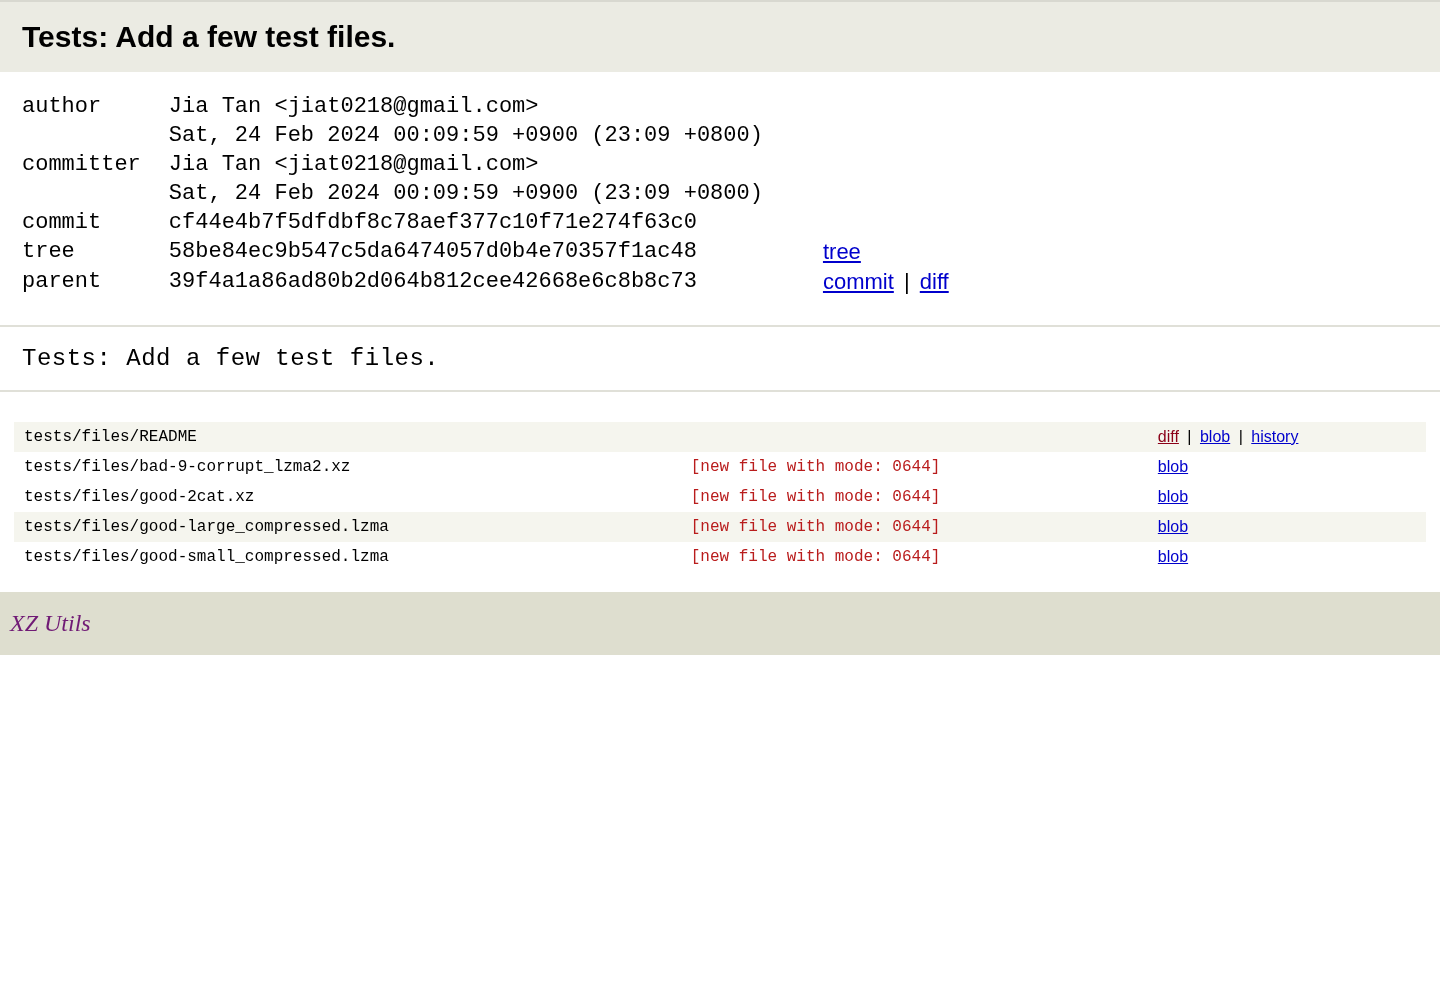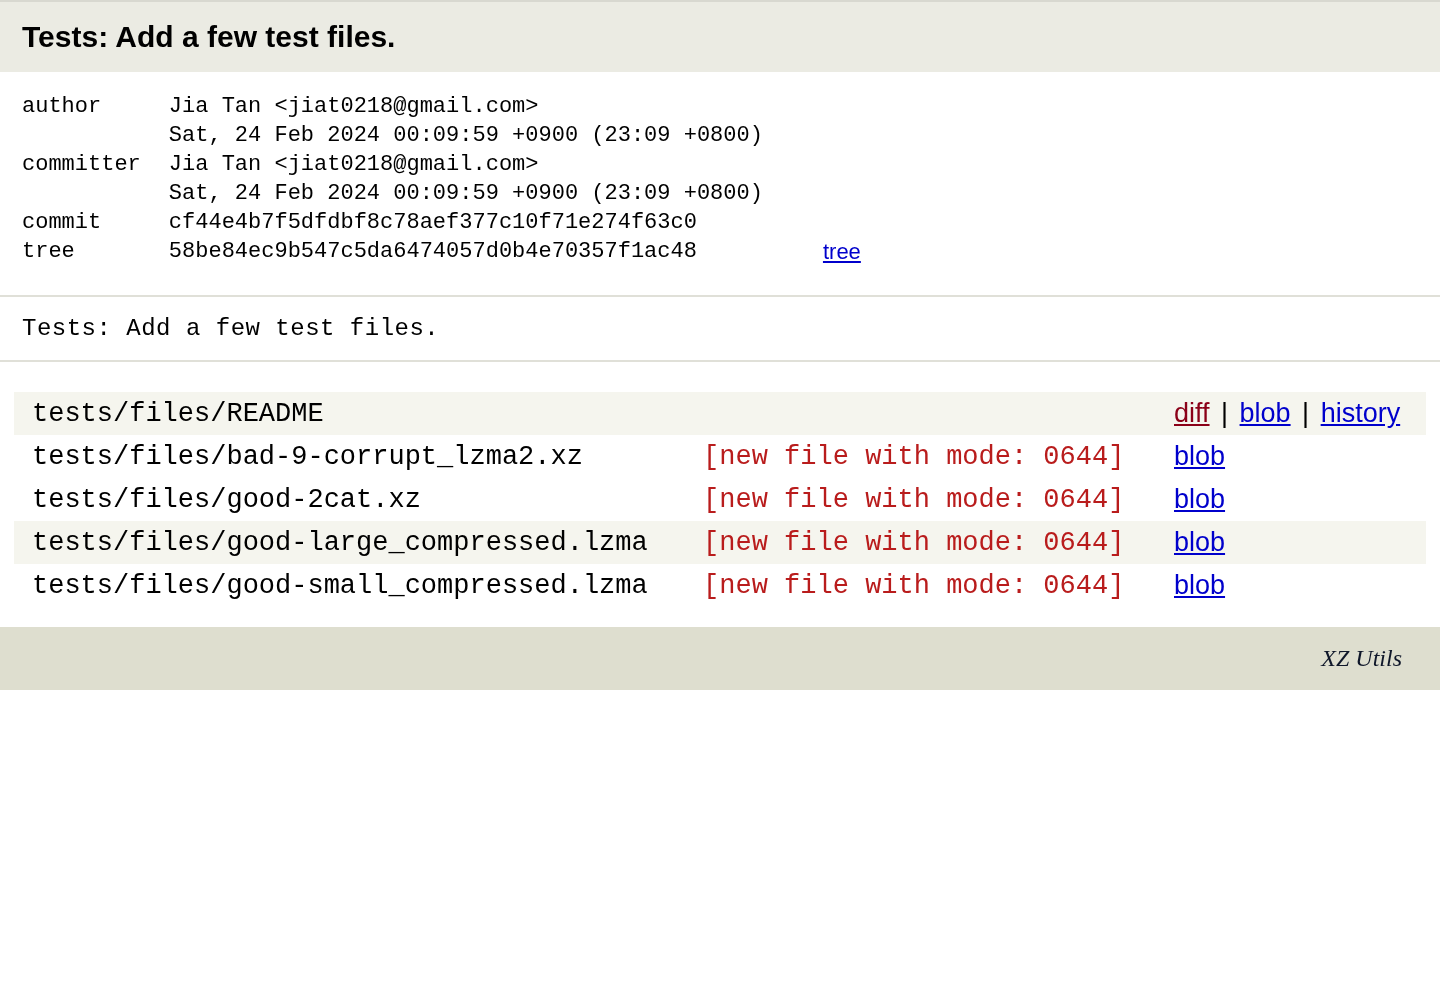--- a/index.html
+++ b/index.html
@@ -55,22 +55,22 @@
     padding: 30px 14px 20px 14px;
   }
   .files-table {
     width: 100%;
     border-collapse: collapse;
   }
   .files-table tr.alt {
     background: #f5f5ee;
   }
   .files-table td {
-    padding: 6px 18px;
-    font-size: 27px;
+    padding: 6px 10px;
+    font-size: 16px;
     white-space: nowrap;
   }
   .files-table td.path {
     font-family: 'Courier New', Courier, monospace;
   }
   .files-table td.mode {
     font-family: 'Courier New', Courier, monospace;
     color: #b91c1c;
   }
   .files-table td.actions {
@@ -83,26 +83,25 @@
   a.link-dark {
     color: #8b0018;
     text-decoration: underline;
   }
   .sep {
     color: #000;
     padding: 0 4px;
   }
   .footer {
     background: #dedecf;
-    padding: 18px 38px;
+    padding: 18px 10px;
     font-style: italic;
     font-family: Georgia, serif;
     font-size: 24px;
-    color: #0f172a;
-    text-align: right;
+    color: #701a75;
   }
 </style>
 </head>
 <body>
 
 <div class="header">
   <h1>Tests: Add a few test files.</h1>
 </div>
 
 <div class="meta">
@@ -131,20 +130,27 @@
     <tr>
       <td class="label">commit</td>
       <td class="val">cf44e4b7f5dfdbf8c78aef377c10f71e274f63c0</td>
       <td class="links"></td>
     </tr>
     <tr>
       <td class="label">tree</td>
       <td class="val">58be84ec9b547c5da6474057d0b4e70357f1ac48</td>
       <td class="links">
         <a href="#" class="link">tree</a>
+      </td>
+    </tr>
+    <tr>
+      <td class="label">parent</td>
+      <td class="val">39f4a1a86ad80b2d064b812cee42668e6c8b8c73</td>
+      <td class="links">
+        <a href="#" class="link">commit</a><span class="sep"> | </span><a href="#" class="link">diff</a>
       </td>
     </tr>
   </tbody>
     </table>
 </div>
 
 <div class="msg">Tests:  Add  a  few  test  files.</div>
 
 <div class="files">
   <table class="files-table">

